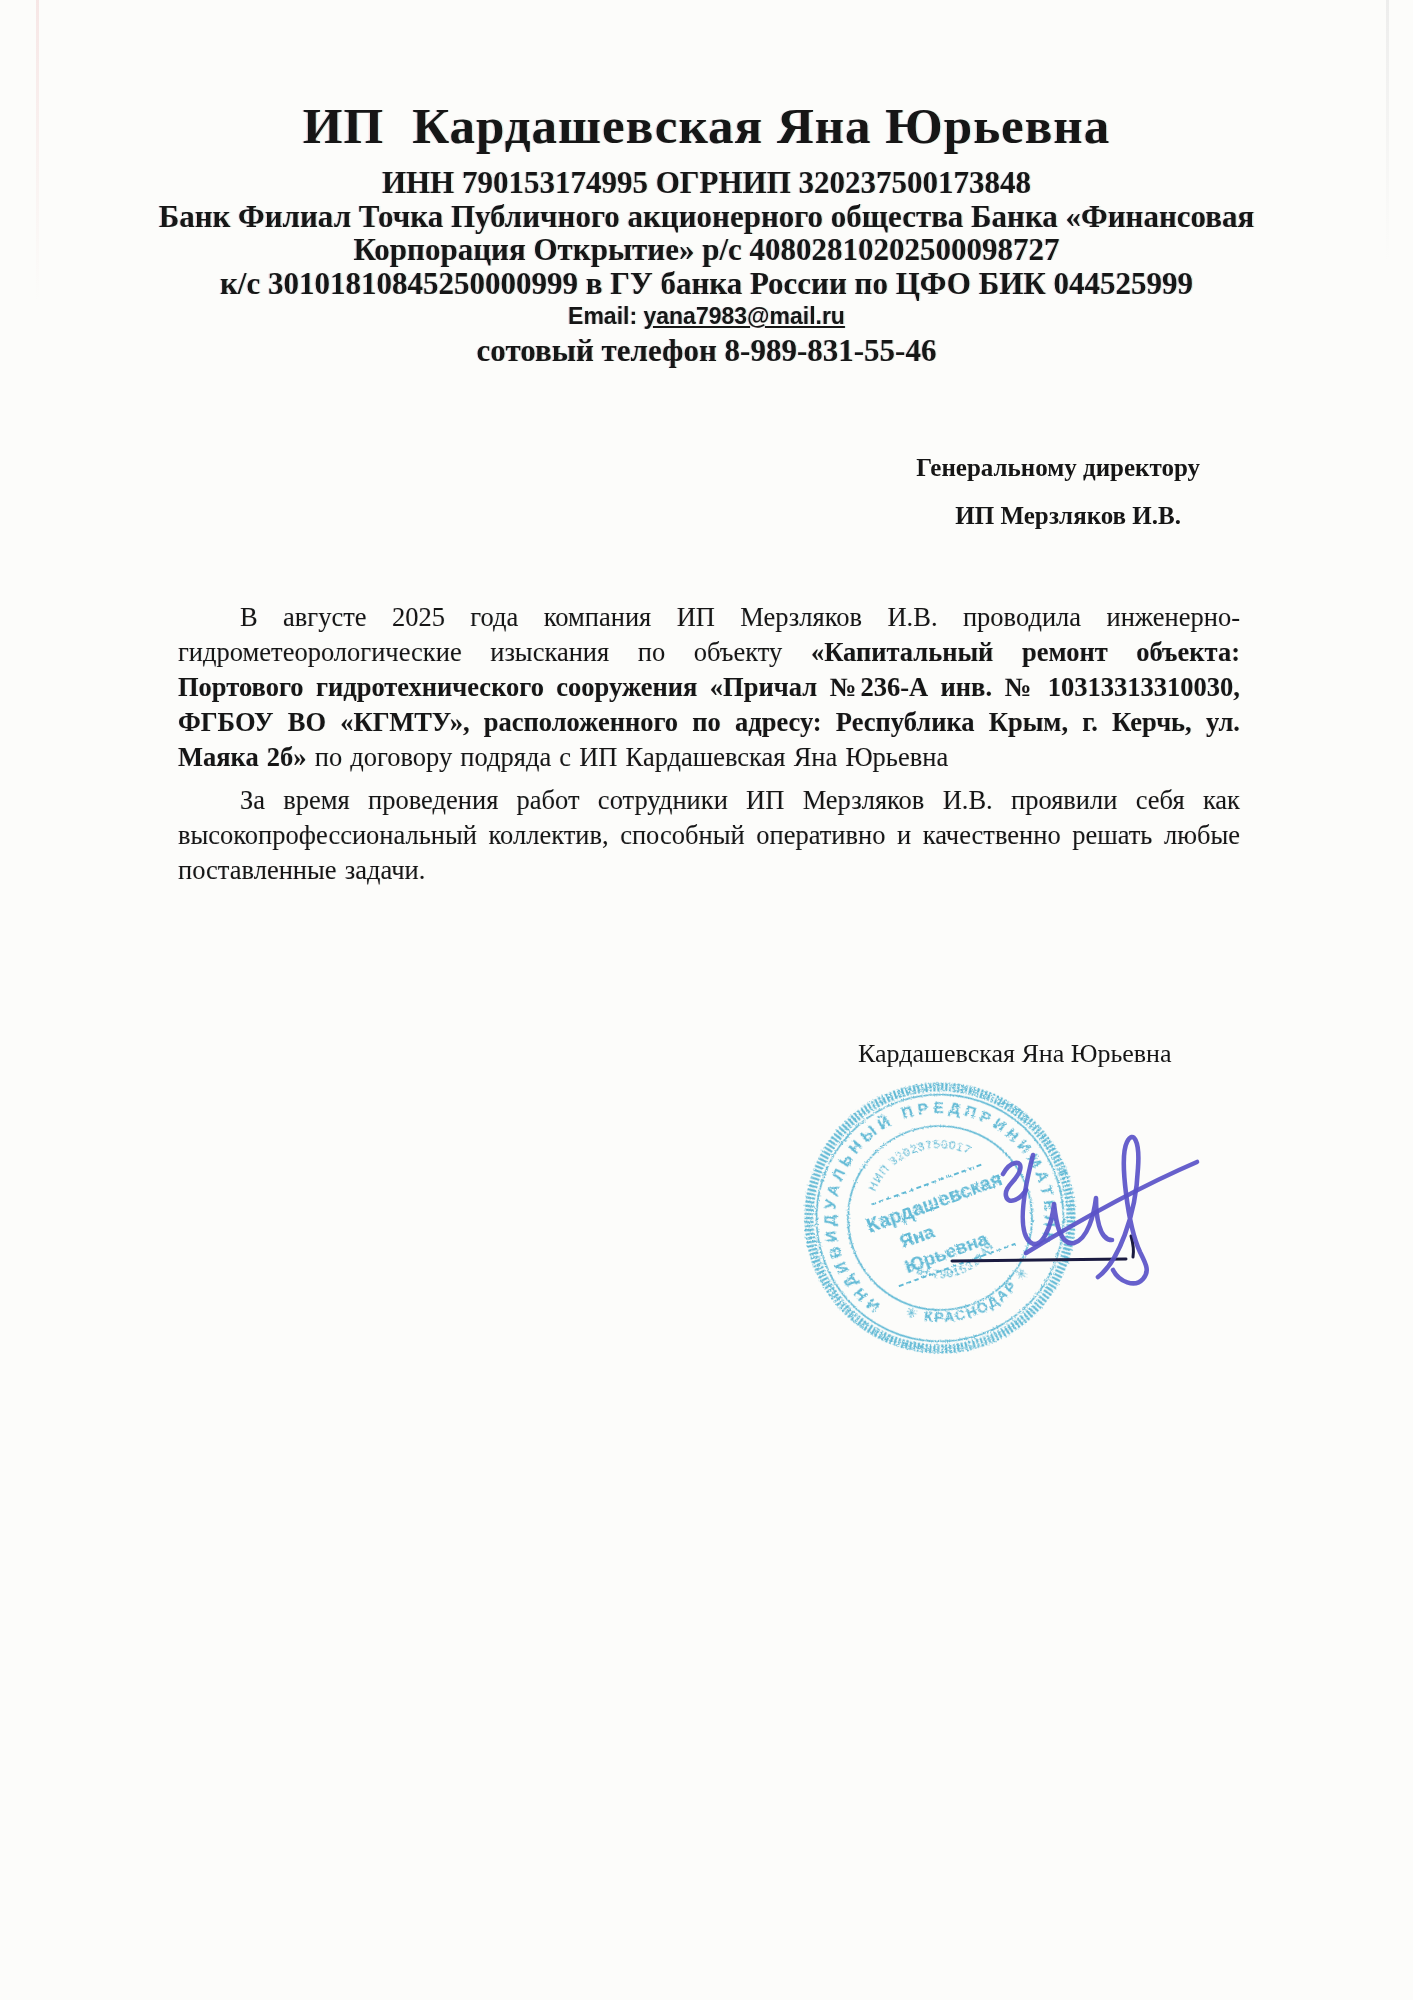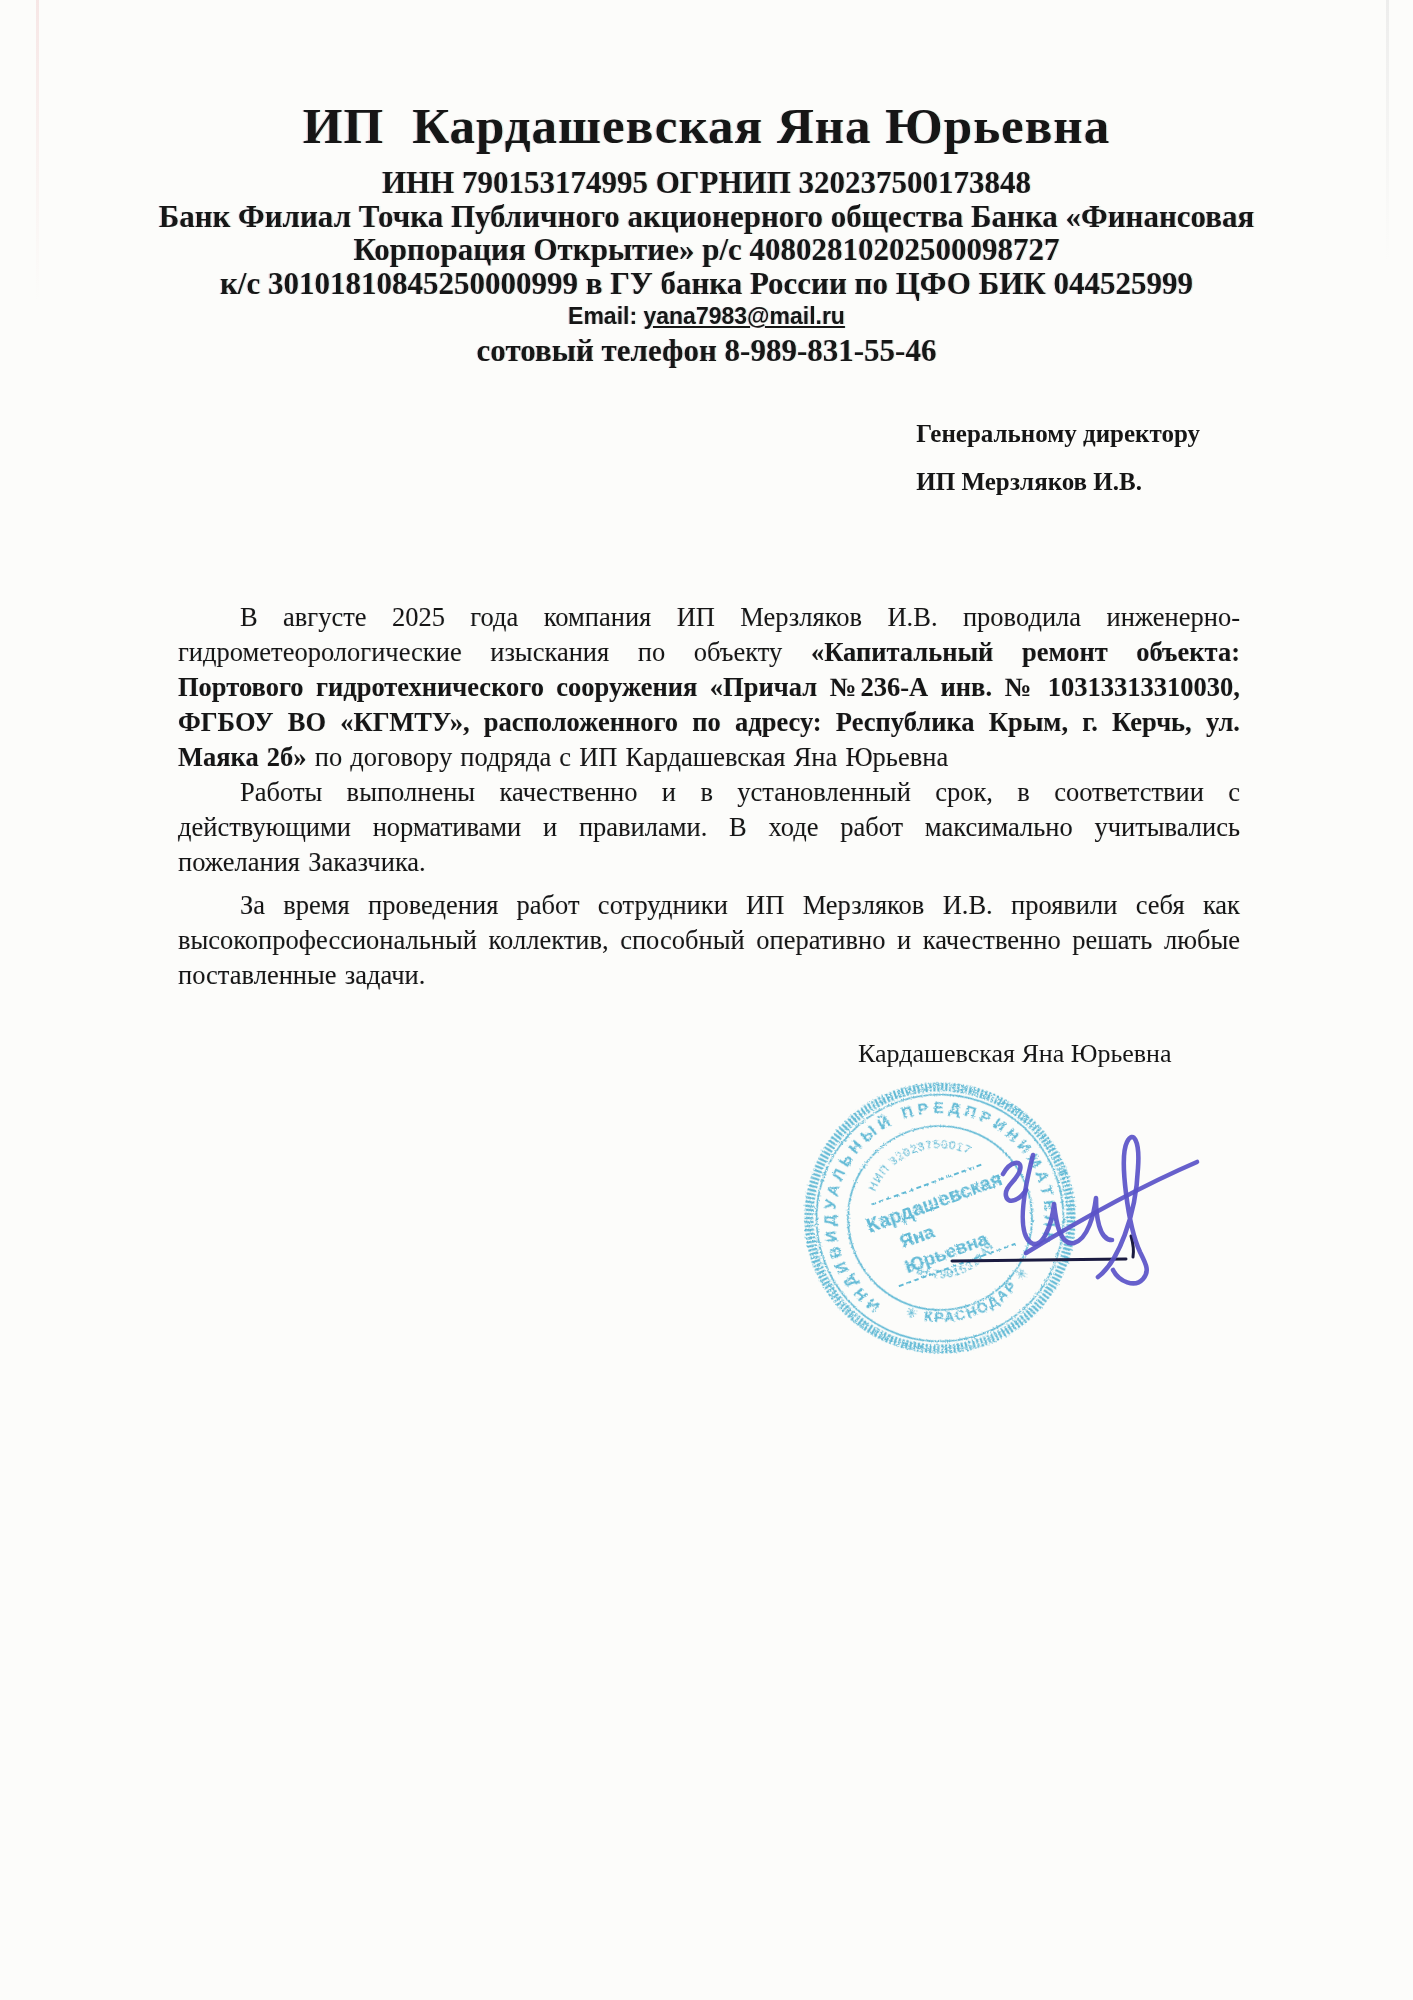--- a/index.html
+++ b/index.html
@@ -23,22 +23,22 @@
     text-shadow:1.2px 0 0 rgba(0,170,190,.18), -1.2px 0 0 rgba(225,60,60,.18);
   }
   .doc-title{font-size:51px;font-weight:700;letter-spacing:1px;line-height:60px;margin-bottom:10px;white-space:nowrap;}
   .doc-title .title-gap{display:inline-block;width:28px;}
   .hline{font-weight:bold;font-size:31px;line-height:33.5px;}
   .email-line{font-family:"Liberation Sans","DejaVu Sans",sans-serif;font-size:23px;font-weight:bold;line-height:33.5px;}
   .email-addr{text-decoration:underline;}
 
   
   .addressee{
-    position:absolute;top:418px;right:193px;
-    font-weight:bold;font-size:25px;text-align:left;line-height:31px;
+    position:absolute;top:452px;right:193px;
+    font-weight:bold;font-size:25px;text-align:center;line-height:31px;
   }
   .addressee .line1{padding-right:20px;}
   .addressee .line2{margin-top:17px;}
 
   
   .letter-body{
     position:absolute;top:600px;left:178px;width:1062px;
     font-size:26.5px;line-height:35px;text-align:justify;word-spacing:1.5px;
     text-shadow:.8px 0 0 rgba(0,170,190,.10), -.8px 0 0 rgba(225,60,60,.10);
     font-family:Liberation Serif, serif;
@@ -88,21 +88,20 @@
     <div class="hline">сотовый телефон 8-989-831-55-46</div>
   </header>
 
   <div class="addressee">
     <div class="line1">Генеральному директору</div>
     <div class="line2">ИП Мерзляков И.В.</div>
   </div>
 
   <main class="letter-body">
     <p><span>В августе 2025 года компания ИП Мерзляков И.В. проводила инженерно-гидрометеорологические изыскания по объекту </span><strong>«Капитальный ремонт объекта: Портового гидротехнического сооружения «Причал №236-А инв. № 10313313310030, ФГБОУ ВО «КГМТУ», расположенного по адресу: Республика Крым, г. Керчь, ул. Маяка 2б»</strong><span> по договору подряда с ИП Кардашевская Яна Юрьевна</span></p>
-    <p>Работы выполнены качественно и в установленный срок, в соответствии с действующими нормативами и правилами. В ходе работ максимально учитывались пожелания Заказчика.</p>
     <p class="p3">За время проведения работ сотрудники ИП Мерзляков И.В. проявили себя как высокопрофессиональный коллектив, способный оперативно и качественно решать любые поставленные задачи.</p>
   </main>
 
   <div class="sig-name">Кардашевская Яна Юрьевна</div>
 
   <svg class="stamp" viewBox="-142 -142 284 284" xmlns="http://www.w3.org/2000/svg">
     <defs>
       <filter id="rough" x="-20%" y="-20%" width="140%" height="140%">
         <feTurbulence type="fractalNoise" baseFrequency="0.9" numOctaves="2" result="n"></feTurbulence>
         <feDisplacementMap in="SourceGraphic" in2="n" scale="3.5"></feDisplacementMap>

